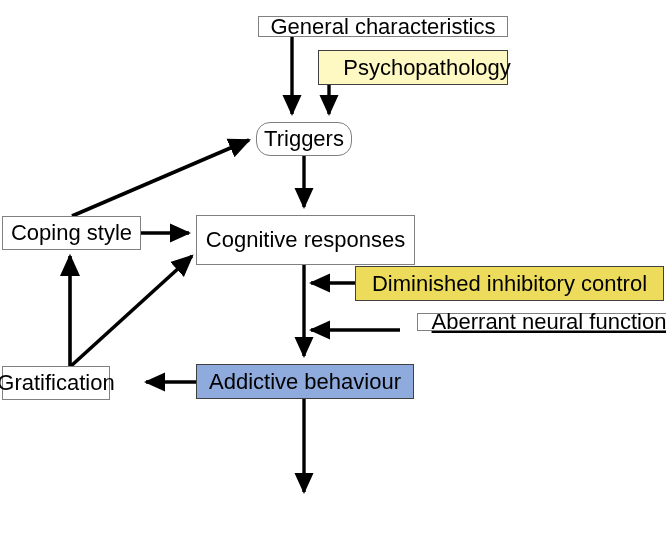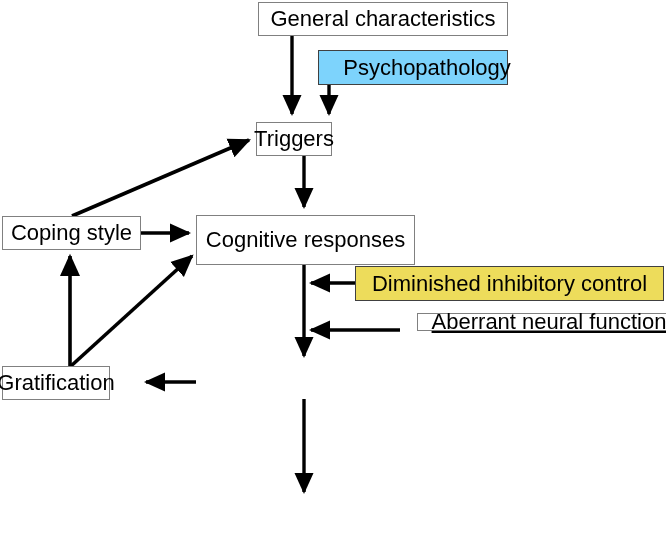--- a/index.html
+++ b/index.html
@@ -40,23 +40,23 @@
     z-index: 2;
   }
   .node.dark-border {
     border: 1.5px solid #404040;
   }
   .node-label {
     display: block;
     padding: 0 6px;
   }
   
-  #node-general-characteristics { left: 258px; top: 2px;   width: 250px; height: 34px; }
+  #node-general-characteristics { left: 258px; top: 16px;   width: 250px; height: 21px; }
   #node-psychopathology         { left: 318px; top: 50px;  width: 190px; height: 35px; }
-  #node-triggers                { left: 256px; top: 122px; width: 76px;  height: 34px; }
+  #node-triggers                { left: 256px; top: 122px; width: 96px;  height: 34px; border-radius: 14px; }
   #node-coping-style            { left: 2px;   top: 216px; width: 139px; height: 34px; }
   #node-cognitive-responses     { left: 196px; top: 215px; width: 219px; height: 50px; }
   #node-diminished-inhibitory   { left: 355px; top: 266px; width: 309px; height: 35px; text-align: center; }
   #node-aberrant-neural         { left: 417px; top: 313px; width: 264px; height: 18px; text-decoration: underline; }
   #node-gratification           { left: 2px;   top: 366px; width: 108px; height: 34px; }
   #node-addictive-behaviour     { left: 196px; top: 364px; width: 218px; height: 35px; }
   #node-long-term-consequences  { left: 122px; top: 500px; width: 365px; height: 35px; }
 </style>
 </head>
 <body>
@@ -116,21 +116,21 @@
 
     <g>
       <line x1="304" y1="399" x2="304" y2="492" stroke="#000000" stroke-width="3.4" marker-end="url(#arrowhead)"></line>
     </g>
   </svg>
 
   <div class="node" id="node-general-characteristics">
     <span class="node-label">General characteristics</span>
   </div>
 
-  <div class="node dark-border" id="node-psychopathology" style="background:#7dd3fc;padding-left:28px;">
+  <div class="node dark-border" id="node-psychopathology" style="background:#fef9c3;padding-left:28px;">
     <span class="node-label">Psychopathology</span>
   </div>
 
   <div class="node" id="node-triggers">
     <span class="node-label">Triggers</span>
   </div>
 
   <div class="node" id="node-coping-style">
     <span class="node-label">Coping style</span>
   </div>
@@ -144,15 +144,18 @@
   </div>
 
   <div class="node" id="node-aberrant-neural">
     <span class="node-label">Aberrant neural function</span>
   </div>
 
   <div class="node" id="node-gratification">
     <span class="node-label">Gratification</span>
   </div>
 
+  <div class="node dark-border" id="node-addictive-behaviour" style="background:#8FAADC;">
+    <span class="node-label">Addictive behaviour</span>
+  </div>
 
 
 </div>
 
 </body></html>

